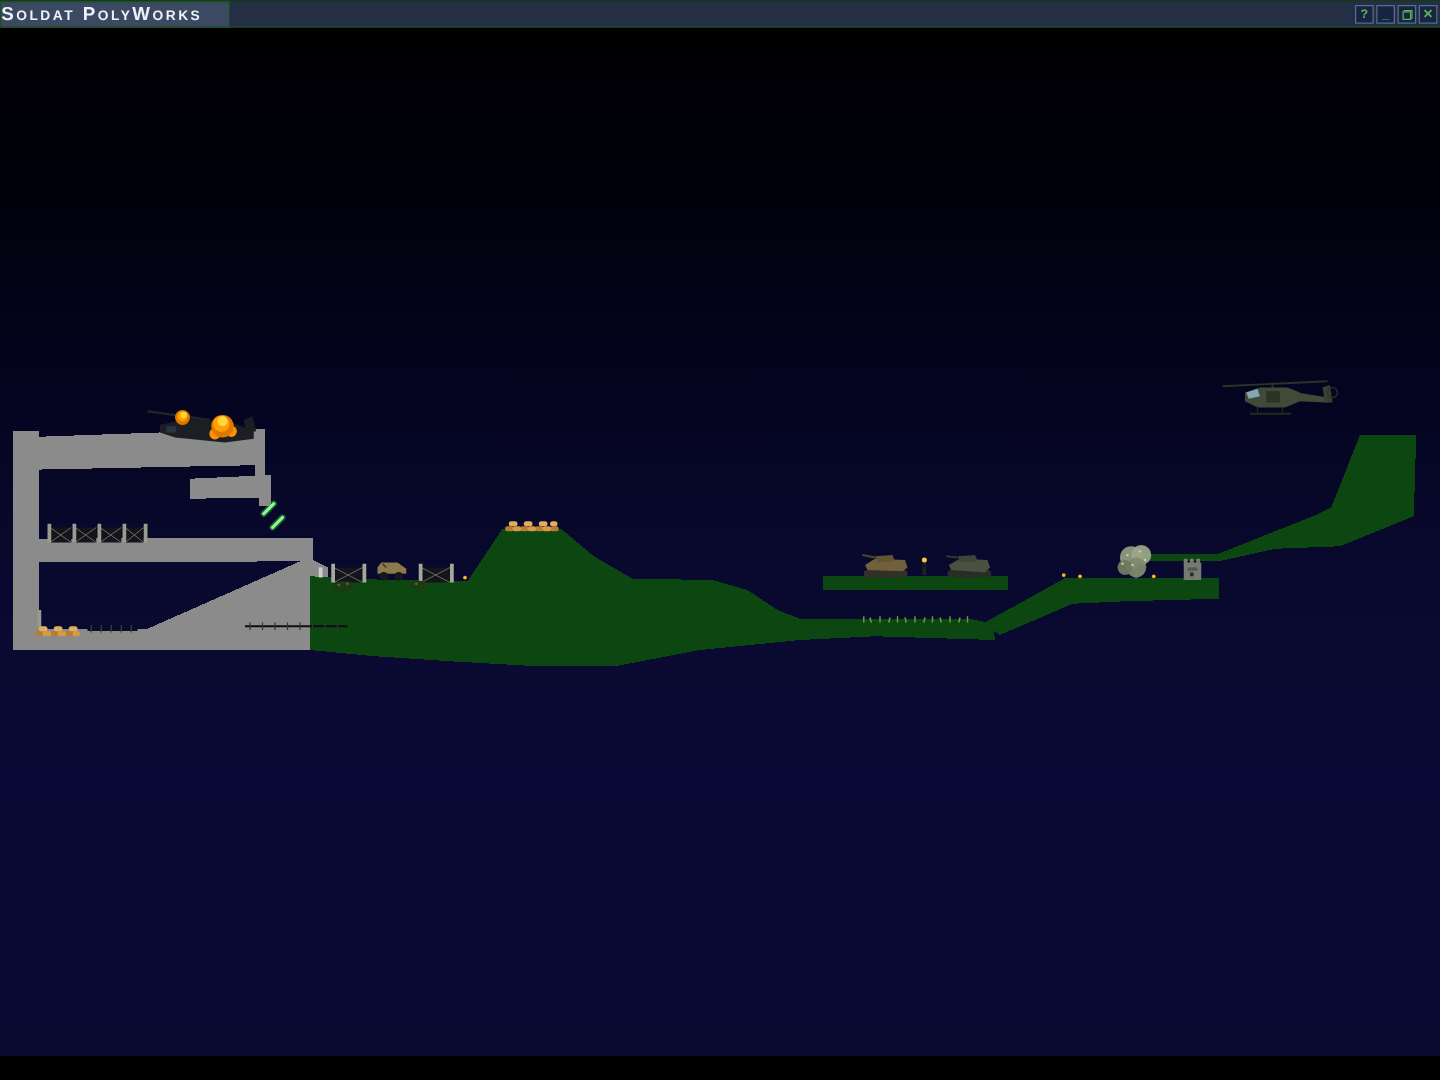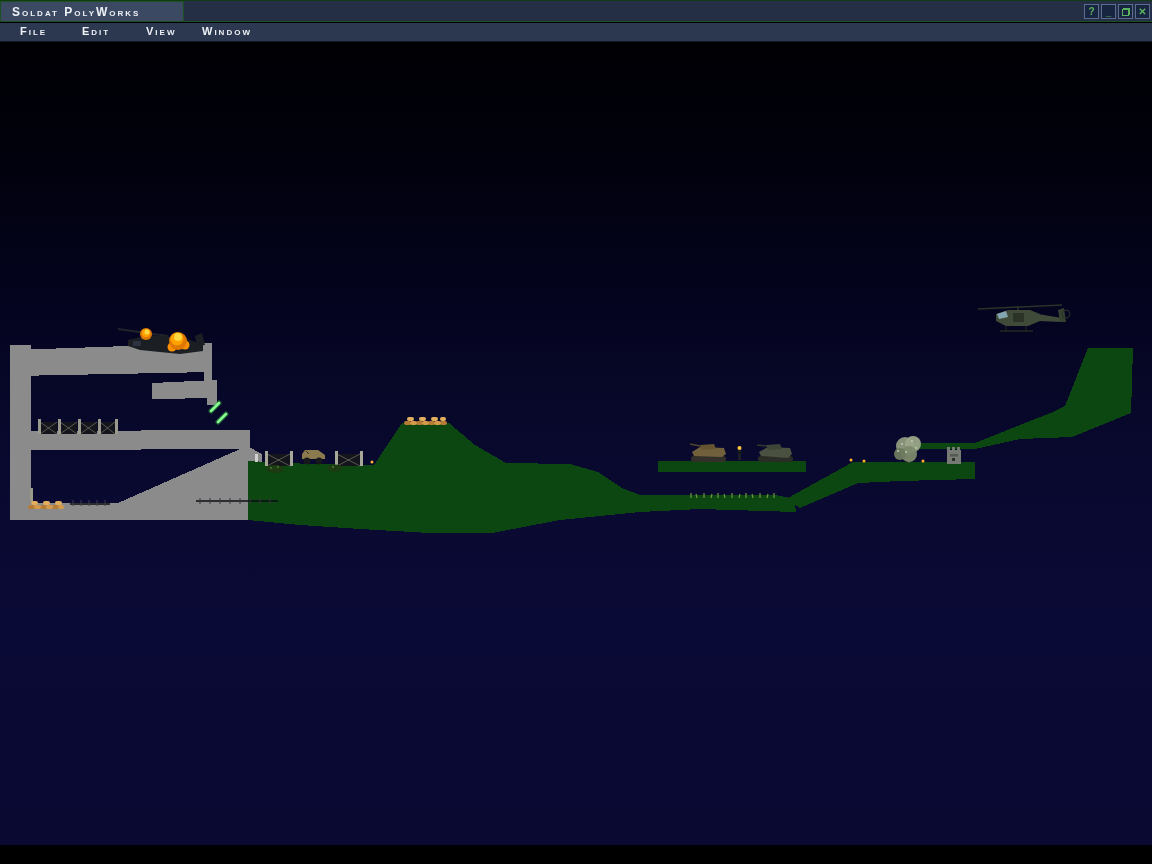--- a/index.html
+++ b/index.html
@@ -7,22 +7,22 @@
        font-family:"Liberation Sans",sans-serif;
        -webkit-font-smoothing:none;}
   
   .titlebar{position:absolute;left:0;top:0;width:1152px;height:22px;
             background:var(--chrome-title);border-top:1px solid #123a15;
             border-bottom:1px solid var(--chrome-border-green);box-sizing:border-box;}
   .titlebox{position:absolute;left:0;top:0;width:184px;height:21px;
             background:var(--chrome-titlebox);
             border:1px solid var(--chrome-border-green);box-sizing:border-box;
             display:flex;align-items:center;}
-  .titletext{color:var(--chrome-text);font-size:12px;font-weight:bold;
-             font-variant:small-caps;letter-spacing:2px;padding-left:11px;
+  .titletext{color:var(--chrome-text);font-size:15px;font-weight:bold;
+             font-variant:small-caps;letter-spacing:2px;padding-left:0;
              white-space:nowrap;}
   .winbtns{position:absolute;right:2px;top:3px;display:flex;gap:2px;}
   .winbtn{width:15px;height:15px;background:var(--btn-bg);
           border:1px solid var(--btn-border);box-sizing:border-box;
           color:var(--btn-glyph);font-size:10px;font-weight:bold;line-height:12px;
           text-align:center;cursor:default;display:flex;align-items:center;justify-content:center;}
   .restore-shape{position:relative;width:8px;height:8px;}
   .restore-shape::before{content:"";position:absolute;right:0;top:0;width:5px;height:5px;
           border:1px solid var(--btn-glyph);}
   .restore-shape::after{content:"";position:absolute;left:0;bottom:0;width:5px;height:5px;
@@ -61,26 +61,20 @@
       </div>
       <div class="winbtn">
         <span class="restore-shape"></span>
       </div>
       <div class="winbtn">
         <span>✕</span>
       </div>
     </div>
   </div>
 
-  <div class="menubar">
-    <span class="menuitem" style="left:20px">File</span>
-    <span class="menuitem" style="left:82px">Edit</span>
-    <span class="menuitem" style="left:146px">View</span>
-    <span class="menuitem" style="left:202px">Window</span>
-  </div>
 
   <div class="canvas">
     <svg width="1152" height="803" viewBox="0 0 1152 803">
 
       <g shape-rendering="crispEdges">
         <polygon fill="var(--concrete-gray)" points="10,303 31,303 31,478 10,478"></polygon>
         <polygon fill="var(--concrete-gray)" points="14,308 212,301 212,330 14,334"></polygon>
         <polygon fill="var(--concrete-gray)" points="204,330 212,330 212,345 204,345"></polygon>
         <polygon fill="var(--concrete-gray)" points="152,341 217,338 217,356 152,357"></polygon>
         <polygon fill="var(--concrete-gray)" points="207,356 217,356 217,363 207,363"></polygon>

